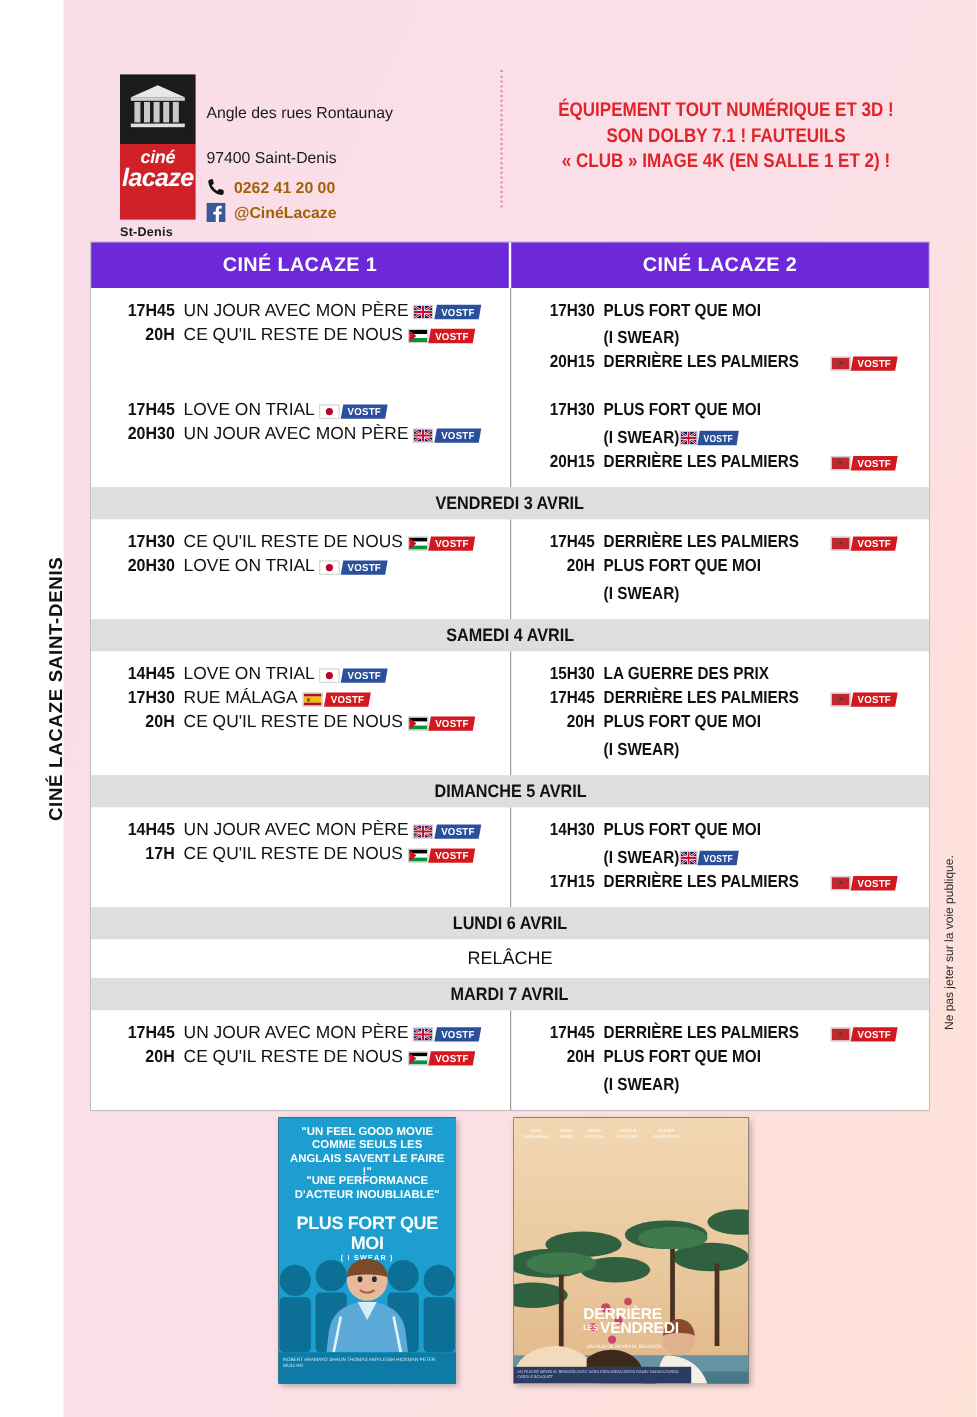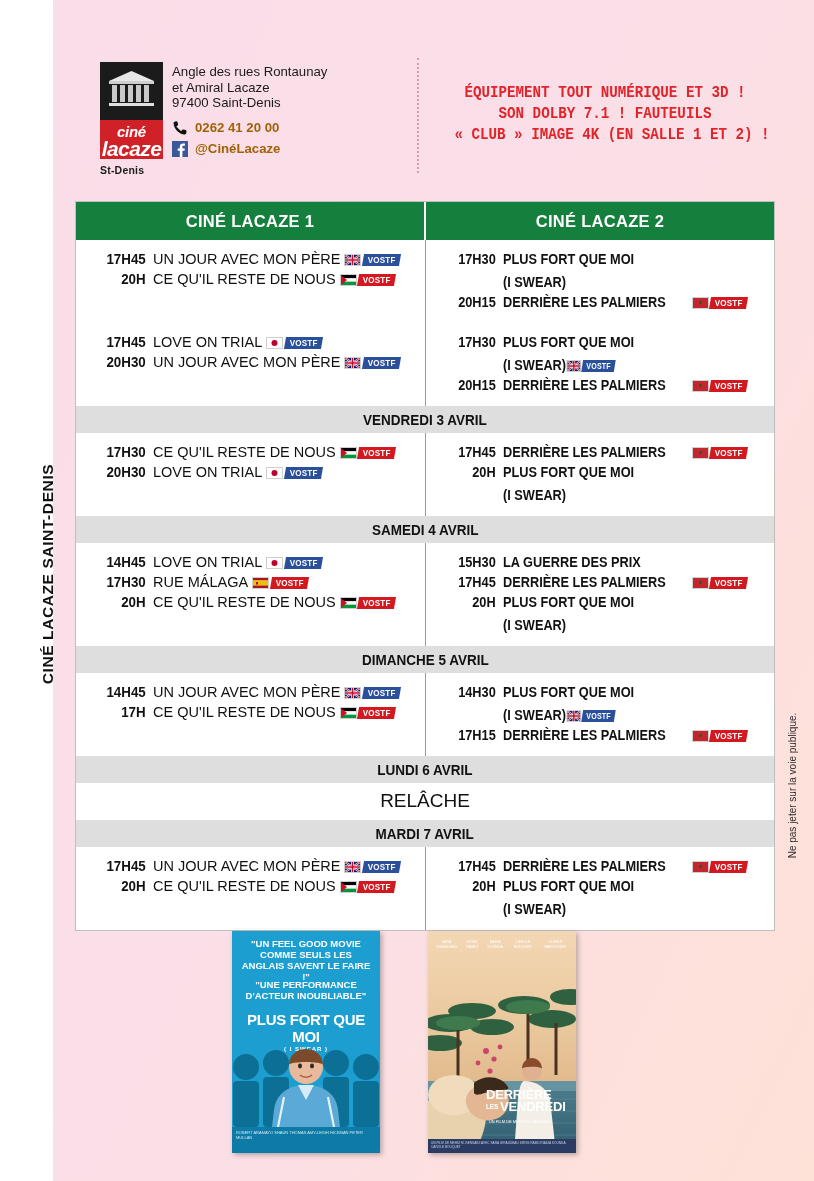--- a/index.html
+++ b/index.html
@@ -28,70 +28,70 @@
   }
 
   
   .header{position:absolute;left:100px;top:58px;width:680px;height:115px;}
   .logo{position:absolute;left:0;top:4px;width:63px;}
   .logo-top{
     width:63px;height:58px;background:#1b1b1b;position:relative;overflow:hidden;
   }
   .logo-build{position:absolute;left:7px;top:8px;width:49px;height:44px;}
   .logo-red{
-    width:63px;height:39px;background:#cf2127;position:relative;
+    width:63px;height:63px;background:#cf2127;position:relative;
   }
   .logo-red .l1,.logo-red .l2{
     position:absolute;left:0;width:63px;text-align:center;color:#fff;
     font-weight:bold;font-style:italic;line-height:1;
   }
   .logo-red .l1{top:4px;font-size:15px;letter-spacing:-.3px;}
   .logo-red .l2{top:18px;font-size:21px;letter-spacing:-.6px;}
   .logo-cap{
     width:63px;font-size:10.5px;font-weight:bold;
     color:#1b1b1b;margin-top:5px;letter-spacing:.2px;
   }
   .addr{position:absolute;left:72px;top:6px;width:260px;}
-  .addr .ln{font-size:13.2px;color:#1b1b1b;line-height:15.5px;}
+  .addr .ln{font-size:13.2px;color:#1b1b1b;line-height:15.5px;margin-top:22px;}
   .contact{margin-top:9px;display:flex;align-items:center;gap:7px;}
   .contact + .contact{margin-top:5px;}
   .ic{width:16px;height:16px;flex:0 0 16px;display:block;}
   .contact .tx{font-size:13.2px;font-weight:bold;color:#a16207;}
 
   .dotted{
     position:absolute;left:317px;top:0;width:0;height:115px;
     border-left:2px dotted #e39aa8;
   }
   .promo{
-    position:absolute;left:330px;top:24px;width:350px;text-align:center;font-family:Liberation Mono, monospace;
+    position:absolute;left:330px;top:24px;width:350px;text-align:center;
   }
   .promo div{
     color:#e1232a;font-weight:bold;font-size:16.5px;line-height:21px;
     transform:scaleX(.86);transform-origin:center;white-space:nowrap;
   }
 
   
   .tbl{position:absolute;left:75px;top:201px;width:700px;
        border:1px solid #bfbfbf;box-sizing:border-box;background:#fff;}
-  .hdr{display:flex;height:38px;background:#15803d;}
+  .hdr{display:flex;height:38px;background:#6d28d9;}
   .hdr div{
     flex:1;display:flex;align-items:center;justify-content:center;
     color:#fff;font-weight:bold;font-size:16.5px;letter-spacing:.3px;
   }
   .hdr .h1{border-right:2px solid #fff;}
   .dayrow{
     height:27px;background:#dedede;display:flex;align-items:center;
     justify-content:center;font-weight:bold;font-size:15px;color:#111;
   }
   .dayrow span{transform:scaleX(.9);transform-origin:center;}
   .scr{display:flex;background:#fff;}
   .cell{flex:1;padding:9px 8px 10px 8px;box-sizing:border-box;}
   .cell.left{border-right:1px solid #9a9a9a;}
   .relache{
-    text-align:center;padding:7px 0 8px 0;font-size:19px;color:#111;background:#fff;
+    text-align:center;padding:7px 0 8px 0;font-size:15px;color:#111;background:#fff;
   }
   .show{display:flex;align-items:flex-start;line-height:19px;margin:1px 0;}
   .tm{
     flex:0 0 62px;text-align:right;font-weight:bold;font-size:14.5px;
     color:#111;padding-right:7px;white-space:nowrap;
   }
   .tm span{display:inline-block;transform:scaleX(.92);transform-origin:right center;}
   .ti{font-size:14.5px;color:#111;display:flex;flex-wrap:wrap;align-items:center;gap:4px;}
   
   .cell.right .ti{font-weight:bold;}
@@ -111,21 +111,21 @@
   .v-blue{background:#2a4f9b;}
   .v-red{background:#d31820;}
 
   
   .posters{position:absolute;left:232px;top:931px;width:350px;height:222px;}
   .poster{
     position:absolute;top:0;width:148px;height:222px;
     box-shadow:2px 2px 5px rgba(0,0,0,.28);overflow:hidden;background:#111;
   }
   .p1{left:0;}
-  .p2{left:196px;}
+  .p2{left:196px;padding-left:48px;}
   .p1-bg{position:absolute;inset:0;background:#1c9fd0;}
   .q{position:absolute;left:6px;width:136px;text-align:center;color:#fff;
      font-weight:bold;line-height:11px;}
   .p1-title{
     position:absolute;left:4px;top:80px;width:140px;text-align:center;
     color:#fff;font-weight:bold;font-size:15px;letter-spacing:-.3px;
   }
   .p1-title i{display:block;font-size:6px;font-style:normal;letter-spacing:1px;margin-top:1px;}
   .p1-people{position:absolute;left:0;bottom:26px;width:148px;height:86px;}
   .p1-foot{position:absolute;left:0;bottom:0;width:148px;height:26px;background:#0d7ba6;}
@@ -169,21 +169,20 @@
     </div>
     <div class="logo-red">
       <div class="l1">ciné</div>
       <div class="l2">lacaze</div>
     </div>
     <div class="logo-cap">St-Denis</div>
   </div>
 
   <div class="addr">
     <div class="ln">Angle des rues Rontaunay</div>
-    <div class="ln">et Amiral Lacaze</div>
     <div class="ln">97400 Saint-Denis</div>
 
     <div class="contact">
       <svg class="ic" viewBox="0 0 16 16">
         <path d="M3.2 1.6c-.9 0-1.7.8-1.6 1.8.4 5.6 5.4 10.6 11 11 1 .1 1.8-.7 1.8-1.6v-1.7c0-.5-.3-.9-.8-1l-2.5-.6c-.4-.1-.9.1-1.1.5l-.7 1.2C7.8 10.4 5.6 8.2 4.4 6.3l1.2-.7c.4-.2.6-.7.5-1.1l-.6-2.5c-.1-.5-.5-.8-1-.8z" fill="#111"></path>
       </svg>
       <div class="tx">0262 41 20 00</div>
     </div>
 
     <div class="contact">

